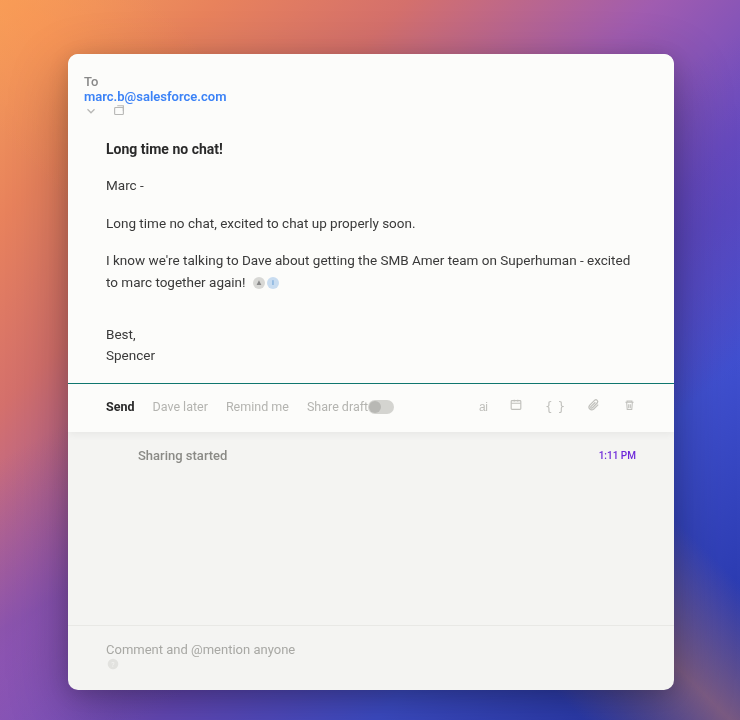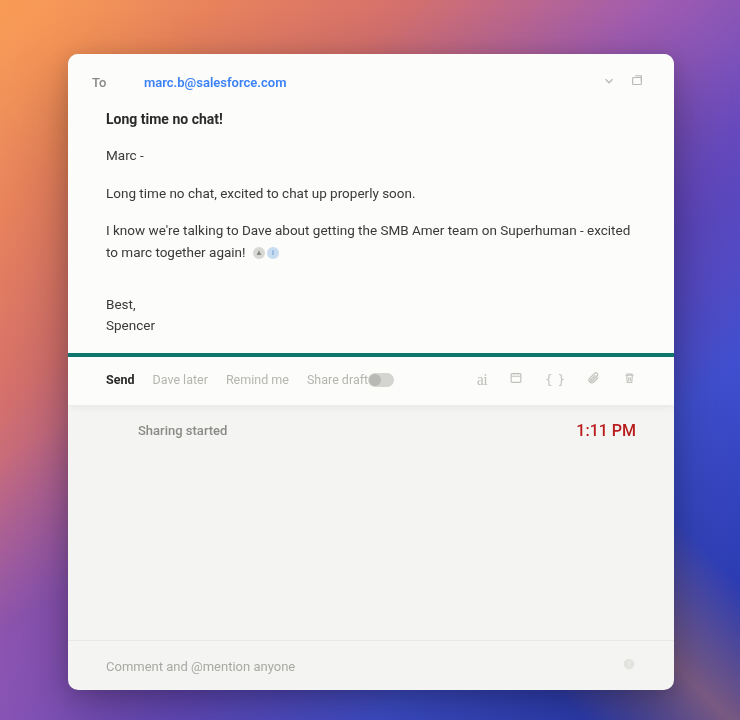--- a/index.html
+++ b/index.html
@@ -44,23 +44,24 @@
     }
     .compose {
       background: #fcfcfa;
       border-radius: 8px 8px 0 0;
       box-shadow: 0 2px 8px rgba(0,0,0,0.06);
       position: relative;
       z-index: 2;
     }
     .to-row {
       display: flex;
-      align-items: center;
-      padding: 20px 30px 12px 24px;
+      align-items: flex-start;
+      padding: 20px 30px 12px 16px;
       font-size: 13px;
+      flex-direction: column;
     }
     .to-label {
       color: #888;
       width: 52px;
       font-weight: 500;
     }
     .to-value {
       color: #3b82f6;
       font-weight: 600;
       flex: 1;
@@ -112,21 +113,21 @@
       align-items: center;
       justify-content: center;
       font-size: 8px;
     }
     .badge.gray { background: #d8d8d5; color: #888; }
     .badge.blue { background: #c8dcf0; color: #5090d0; }
     .action-bar {
       display: flex;
       align-items: center;
       padding: 14px 38px 16px;
-      border-top: 4px solid #0f766e;
+      border-top: 1px solid #0f766e;
       font-size: 12.5px;
     }
     .action-left {
       display: flex;
       align-items: center;
       gap: 18px;
     }
     .action-send {
       font-weight: 700;
       color: #2a2a2a;
@@ -161,55 +162,56 @@
       margin-left: auto;
       display: flex;
       align-items: center;
       gap: 22px;
       color: #c0c0bc;
     }
     .action-right svg, .action-right .icon-txt {
       cursor: pointer;
     }
     .icon-txt {
-      font-size: 16px;
-      font-family: Liberation Serif, serif;
+      font-size: 12px;
+      font-family: Liberation Sans, sans-serif;
       letter-spacing: -0.5px;
     }
     .icon-braces {
       font-size: 12px;
       font-family: ui-monospace, monospace;
       letter-spacing: -1px;
     }
     .activity-row {
       display: flex;
       align-items: center;
       padding: 16px 38px 10px;
       font-size: 13px;
       color: #8a8a86;
       font-weight: 500;
     }
     .activity-label {
       flex: 1;
       margin-left: 32px;
     }
     .activity-time {
-      font-size: 16px;
-      color: #b91c1c;
+      font-size: 10px;
+      color: #6d28d9;
     }
     .spacer {
       flex: 1;
     }
     .comment-bar {
       padding: 16px 38px;
       border-top: 1px solid #e8e8e5;
       display: flex;
-      align-items: flex-end;
+      align-items: flex-start;
       font-size: 13px;
       color: #a8a8a4;
+      flex-direction: column;
     }
     .comment-placeholder {
       flex: 1;
     }
     .comment-icon {
       color: #c8c8c4;
     }
   </style>
 </head>
 <body>

